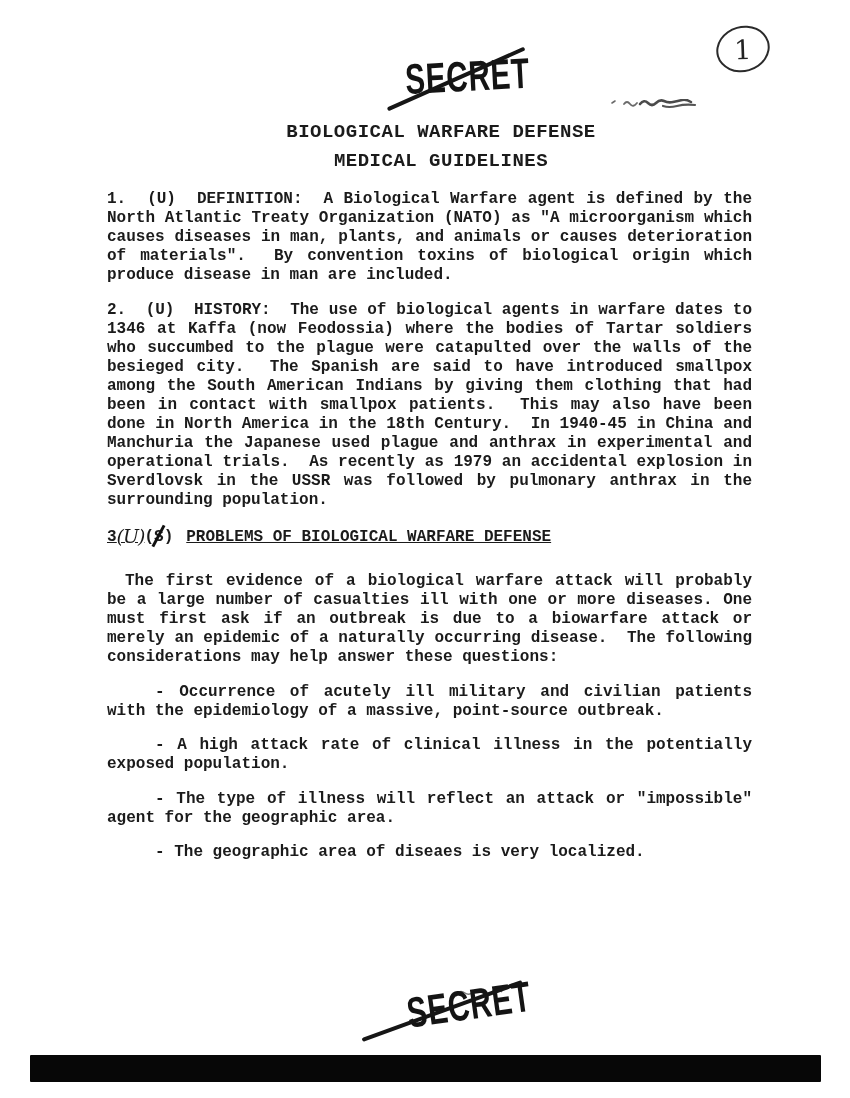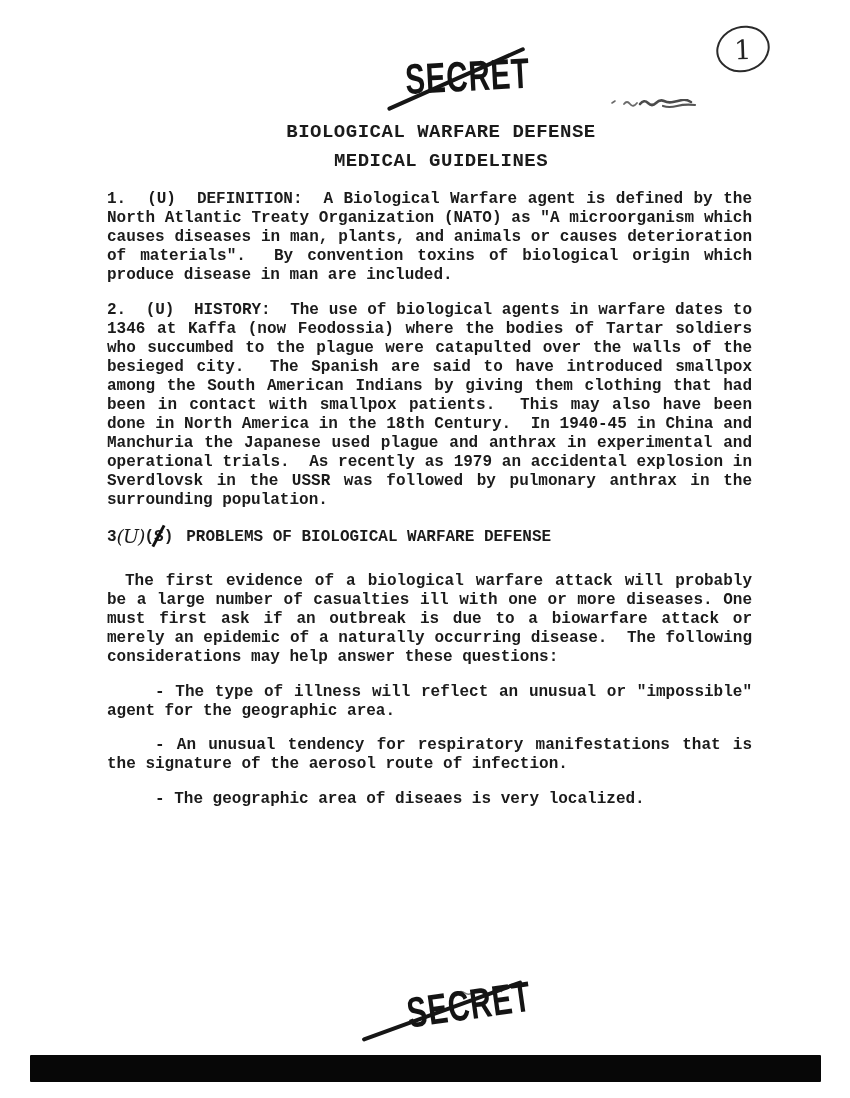--- a/index.html
+++ b/index.html
@@ -80,21 +80,21 @@
     text-align:justify;
   }
   .para {
     margin:0 0 15.5px 0;
     white-space:pre-wrap;
   }
   .indent-2 { text-indent:18px;margin-top:25px; }
   .indent-5 { text-indent:48px; }
 
   
-  .h3 { white-space:nowrap; }
+  .h3 { white-space:nowrap;text-decoration:underline; }
   .h3 .num { letter-spacing:0; }
   .h3 .handwritten {
     font-family:"DejaVu Serif", serif;
     font-style:italic;
     font-weight:500;
     font-size:19px;
     letter-spacing:-1px;
     position:relative; top:2px;
   }
   .h3 .struck { position:relative; display:inline-block; }
@@ -154,22 +154,23 @@
 
     <div class="para">2.  (U)  HISTORY:  The use of biological agents in warfare dates to 1346 at Kaffa (now Feodossia) where the bodies of Tartar soldiers who succumbed to the plague were catapulted over the walls of the besieged city.  The Spanish are said to have introduced smallpox among the South American Indians by giving them clothing that had been in contact with smallpox patients.  This may also have been done in North America in the 18th Century.  In 1940-45 in China and Manchuria the Japanese used plague and anthrax in experimental and operational trials.  As recently as 1979 an accidental explosion in Sverdlovsk in the USSR was followed by pulmonary anthrax in the surrounding population.</div>
 
     <div class="para h3">
       <span class="num">3</span><span class="handwritten">(U)</span><span class="struck">(S)</span><span class="h3-text">PROBLEMS OF BIOLOGICAL WARFARE DEFENSE</span>
     </div>
 
 
     <div class="para indent-2">The first evidence of a biological warfare attack will probably be a large number of casualties ill with one or more diseases. One must first ask if an outbreak is due to a biowarfare attack or merely an epidemic of a naturally occurring disease.  The following considerations may help answer these questions:</div>
 
-    <div class="para indent-5">- The type of illness will reflect an unusual or "impossible" agent for the geographic area.</div>
-    <div class="para indent-5">- An unusual tendency for respiratory manifestations that is the signature of the aerosol route of infection.</div>
+    <div class="para indent-5">- Occurrence of acutely ill military and civilian patients with the epidemiology of a massive, point-source outbreak.</div>
+    <div class="para indent-5">- A high attack rate of clinical illness in the potentially exposed population.</div>
+    <div class="para indent-5">- The type of illness will reflect an attack or "impossible" agent for the geographic area.</div>
     <div class="para indent-5">- The geographic area of diseaes is very localized.</div>
 
   </div>
 
   <div class="smudge" style="left:455px; top:984px;">
     <svg width="50" height="10" viewBox="0 0 50 10">
       <defs>
           <filter id="blur2">
             <feGaussianBlur stdDeviation="0.6"></feGaussianBlur>
           </filter>

